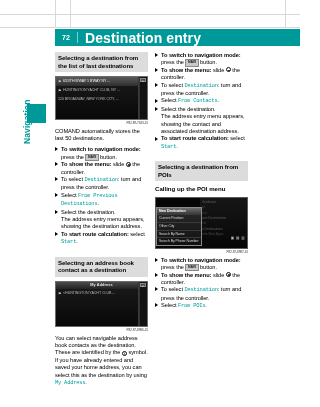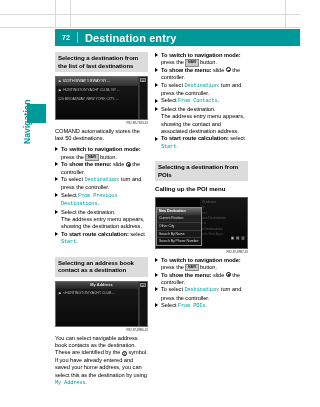--- a/index.html
+++ b/index.html
@@ -41,21 +41,21 @@
   .header .pagenum {
     width: 22px; text-align: center;
     font-size: 7px; font-weight: bold;
     letter-spacing: .2px;
   }
   .header .hdiv {
     width: 1px; height: 11px; background: #7fd0d0;
   }
   .header .htitle {
     padding-left: 7px;
-    font-size: 11px; font-weight: bold;
+    font-size: 14px; font-weight: bold;
     letter-spacing: .1px;
   }
 
   
   .tab-block {
     position: absolute; left: 27px; top: 104px;
     width: 19px; height: 19px; background: #009999;
   }
   .tab-label {
     position: absolute; left: 22px; top: 128px;

